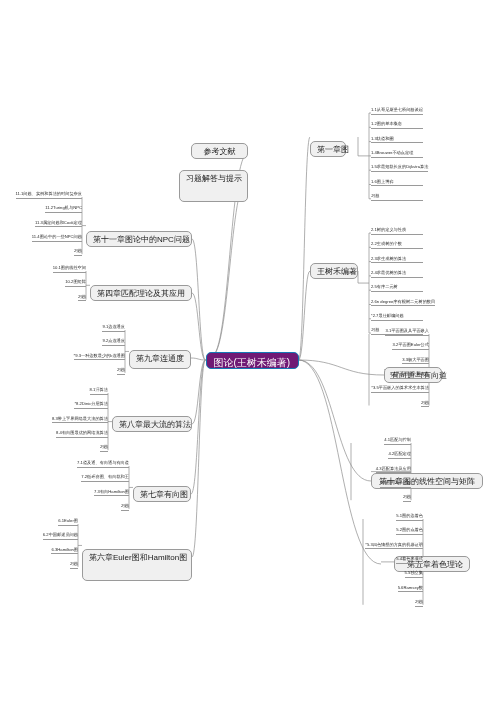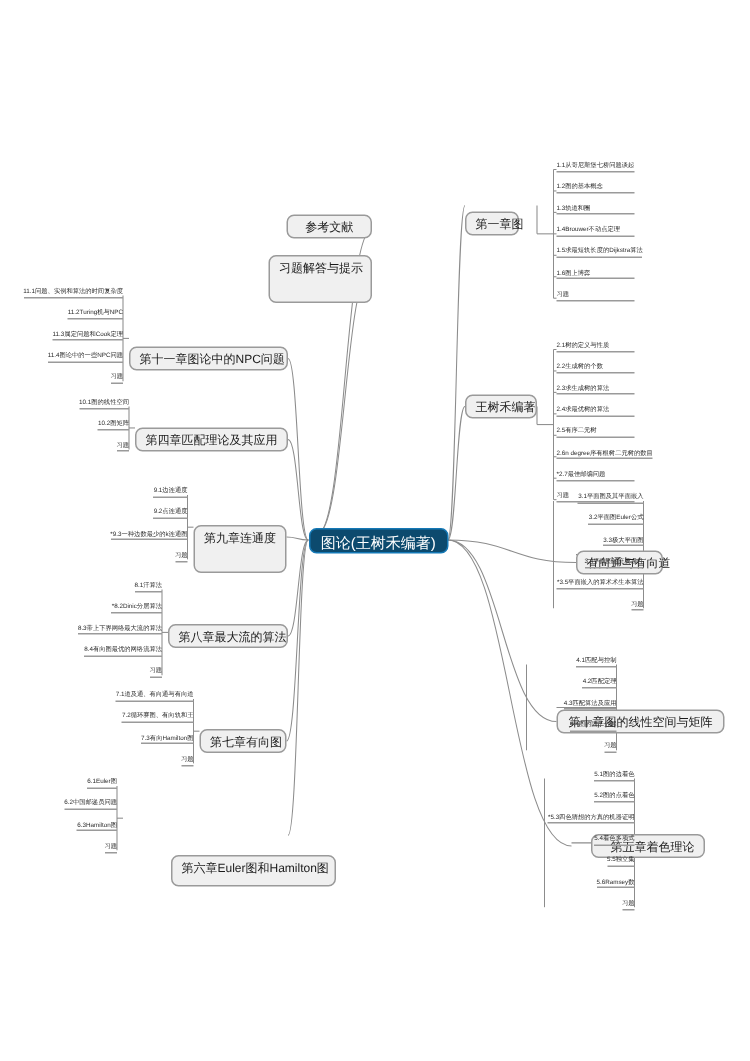--- a/index.html
+++ b/index.html
@@ -8,30 +8,30 @@
     width:500px;height:707px;background:#ffffff;
     font-family:"Liberation Sans","DejaVu Sans",sans-serif;
     overflow:hidden;position:relative;
   }
   #canvas{position:absolute;left:0;top:0;width:500px;height:707px;}
   svg.links{position:absolute;left:0;top:0;width:500px;height:707px;pointer-events:none;}
 
   
   .root-node{
     position:absolute;
-    background:#0c4a6e;
+    background:#701a75;
     border:1px solid #1578b5;
     border-radius:5px;
     color:#ffffff;
     font-size:10px;
     line-height:1;
     padding:5px 7px 6px 7px;
     white-space:nowrap;
     box-sizing:border-box;
-    text-align:right;
+    text-align:left;
   }
 
   
   .chapter-node{
     position:absolute;
     background:#f0f0f0;
     border:1px solid #9a9a9a;
     border-radius:5px;
     color:#1a1a1a;
     font-size:8px;
@@ -152,37 +152,37 @@
       <div class="leaf right" style="right: 89px; top: 480.9px; text-align: right;">4.4图的因子分解</div>
       <div class="leaf right" style="right: 89px; top: 495.2px; text-align: right;">习题</div>
       <div class="chapter-node" style="left: 394px; top: 556px; width: 76px; height: 16px; text-align: right;">第五章着色理论</div>
       <div class="leaf right" style="right: 77px; top: 514px; text-align: right;">5.1图的边着色</div>
       <div class="leaf right" style="right: 77px; top: 528.3px; text-align: right;">5.2图的点着色</div>
       <div class="leaf right" style="right: 77px; top: 542.6px; text-align: right;">*5.3四色猜想的方真的机器证明</div>
       <div class="leaf right" style="right: 77px; top: 556.9px; text-align: right;">5.4着色多项式</div>
       <div class="leaf right" style="right: 77px; top: 571.2px; text-align: right;">5.5独立集</div>
       <div class="leaf right" style="right: 77px; top: 585.5px; text-align: right;">5.6Ramsey数</div>
       <div class="leaf right" style="right: 77px; top: 599.8px; text-align: right;">习题</div>
-      <div class="chapter-node" style="left: 82px; top: 570px; width: 110px; height: 21px; margin-left: 32px;">第六章Euler图和Hamilton图</div>
+      <div class="chapter-node" style="left: 82px; top: 549px; width: 110px; height: 32px;">第六章Euler图和Hamilton图</div>
       <div class="leaf left" style="right: 422px; top: 519px; text-align: right;">6.1Euler图</div>
       <div class="leaf left" style="right: 422px; top: 533.3px; text-align: right;">6.2中国邮递员问题</div>
       <div class="leaf left" style="right: 422px; top: 547.6px; text-align: right;">6.3Hamilton图</div>
       <div class="leaf left" style="right: 422px; top: 561.9px; text-align: right;">习题</div>
       <div class="chapter-node" style="left: 133px; top: 486px; width: 58px; height: 16px;">第七章有向图</div>
       <div class="leaf left" style="right: 371px; top: 461px; text-align: right;">7.1道及通、有向通与有向道</div>
       <div class="leaf left" style="right: 371px; top: 475.3px; text-align: right;">7.2循环赛图、有向轨和王</div>
       <div class="leaf left" style="right: 371px; top: 489.6px; text-align: right;">7.3有向Hamilton图</div>
       <div class="leaf left" style="right: 371px; top: 503.9px; text-align: right;">习题</div>
       <div class="chapter-node" style="left: 112px; top: 416px; width: 80px; height: 16px;">第八章最大流的算法</div>
       <div class="leaf left" style="right: 392px; top: 388px; text-align: right;">8.1汗算法</div>
       <div class="leaf left" style="right: 392px; top: 402.3px; text-align: right;">*8.2Dinic分层算法</div>
       <div class="leaf left" style="right: 392px; top: 416.6px; text-align: right;">8.3带上下界网络最大流的算法</div>
       <div class="leaf left" style="right: 392px; top: 430.9px; text-align: right;">8.4有向图最优的网络流算法</div>
       <div class="leaf left" style="right: 392px; top: 445.2px; text-align: right;">习题</div>
-      <div class="chapter-node" style="left: 129px; top: 350px; width: 62px; height: 32px;">第九章连通度</div>
+      <div class="chapter-node" style="left: 129px; top: 350px; width: 62px; height: 19px;">第九章连通度</div>
       <div class="leaf left" style="right: 375px; top: 325px; text-align: right;">9.1边连通度</div>
       <div class="leaf left" style="right: 375px; top: 339.3px; text-align: right;">9.2点连通度</div>
       <div class="leaf left" style="right: 375px; top: 353.6px; text-align: right;">*9.3一种边数最少的k连通图</div>
       <div class="leaf left" style="right: 375px; top: 367.9px; text-align: right;">习题</div>
       <div class="chapter-node" style="left: 90px; top: 285px; width: 102px; height: 16px;">第四章匹配理论及其应用</div>
       <div class="leaf left" style="right: 414px; top: 266px; text-align: right;">10.1图的线性空间</div>
       <div class="leaf left" style="right: 414px; top: 280.3px; text-align: right;">10.2图矩阵</div>
       <div class="leaf left" style="right: 414px; top: 294.6px; text-align: right;">习题</div>
       <div class="chapter-node" style="left: 86px; top: 231px; width: 106px; height: 16px;">第十一章图论中的NPC问题</div>
       <div class="leaf left" style="right: 418px; top: 192px; text-align: right;">11.1问题、实例和算法的时间复杂度</div>

